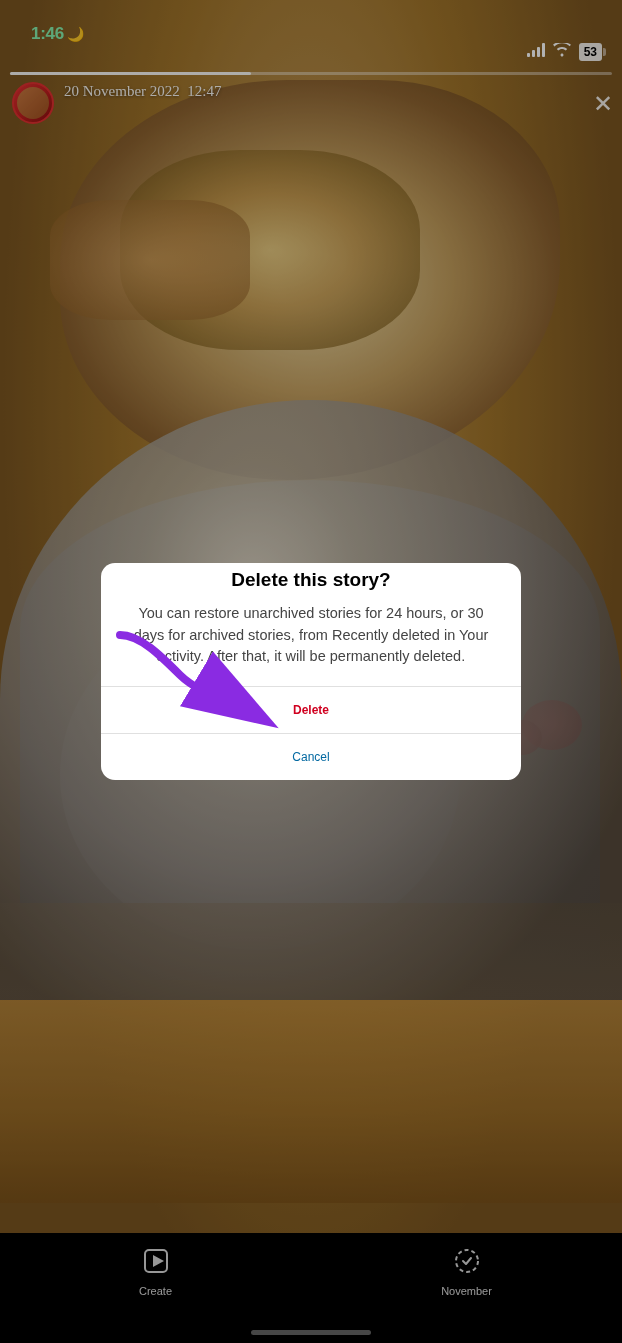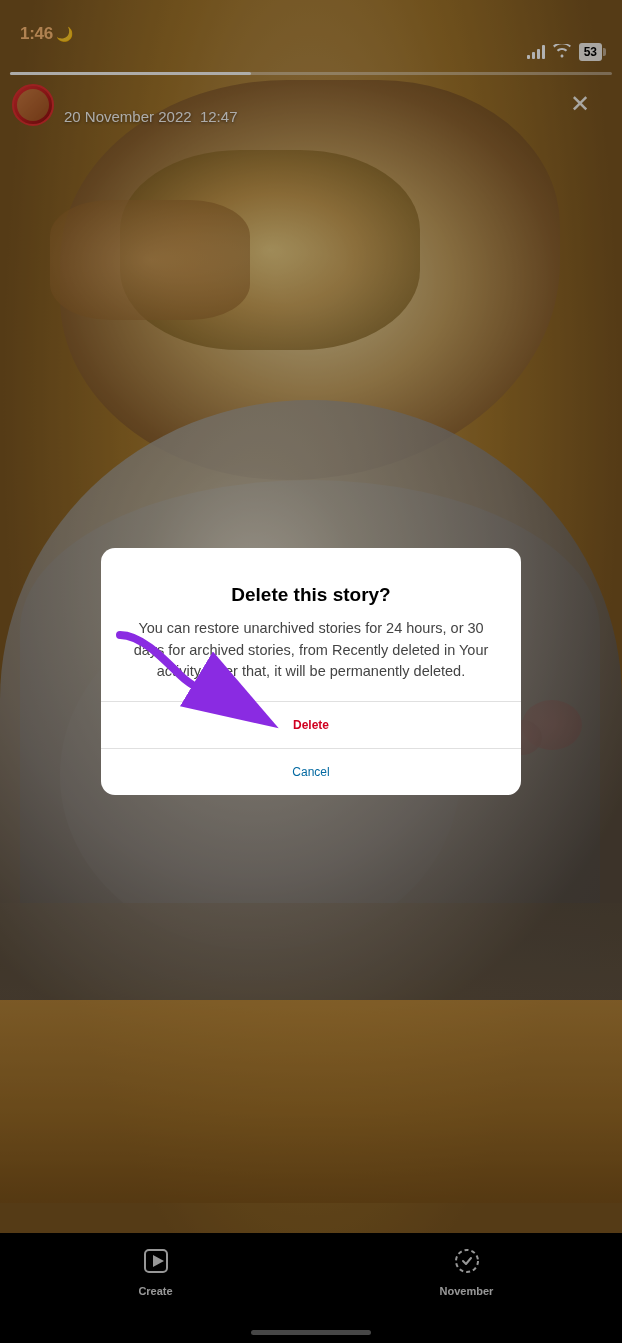--- a/index.html
+++ b/index.html
@@ -65,24 +65,25 @@
       width: 40%;
       background: rgba(255,255,255,0.9);
       border-radius: 2px;
     }
 
     
     .story-header {
       position: absolute;
       top: 82px;
       left: 12px;
-      right: 24px;
-      display: flex;
-      align-items: flex-end;
+      right: 1px;
+      display: flex;
+      align-items: flex-start;
       z-index: 10;
+      font-family: Liberation Serif, serif;
     }
 
     .avatar {
       width: 42px;
       height: 42px;
       border-radius: 50%;
       background: linear-gradient(135deg, #e03030 0%, #c02020 50%, #8b1010 100%);
       border: 2px solid #e03030;
       flex-shrink: 0;
       overflow: hidden;
@@ -124,29 +125,30 @@
       top: 0; left: 0; right: 0;
       height: 54px;
       display: flex;
       align-items: center;
       justify-content: space-between;
       padding: 14px 20px 0;
       z-index: 20;
     }
 
     .status-time {
-      color: #fdba74;
+      color: #86efac;
       font-size: 17px;
       font-weight: 600;
       letter-spacing: -0.3px;
+      margin-left: 11px;
     }
 
     .status-icons {
       display: flex;
-      align-items: center;
+      align-items: flex-start;
       gap: 6px;
       margin-top: 36px;
     }
 
     .signal-bars {
       display: flex;
       align-items: flex-end;
       gap: 2px;
       height: 14px;
     }
@@ -200,21 +202,21 @@
 
     .modal {
       background: #fff;
       border-radius: 14px;
       width: 420px;
       overflow: hidden;
       margin: 0 auto;
     }
 
     .modal-content {
-      padding: 36px 24px 18px;
+      padding: 6px 24px 18px;
       text-align: center;
     }
 
     .modal-title {
       font-size: 19px;
       font-weight: 700;
       color: #000;
       margin-bottom: 12px;
     }
 
@@ -268,21 +270,21 @@
       flex-direction: column;
       align-items: center;
       gap: 6px;
       cursor: pointer;
       min-width: 70px;
     }
 
     .nav-label {
       color: rgba(255,255,255,0.85);
       font-size: 11px;
-      font-weight: 700;
+      font-weight: 400;
     }
 
     
     .home-indicator {
       position: absolute;
       bottom: 8px;
       left: 50%;
       transform: translateX(-50%);
       width: 120px;
       height: 5px;

